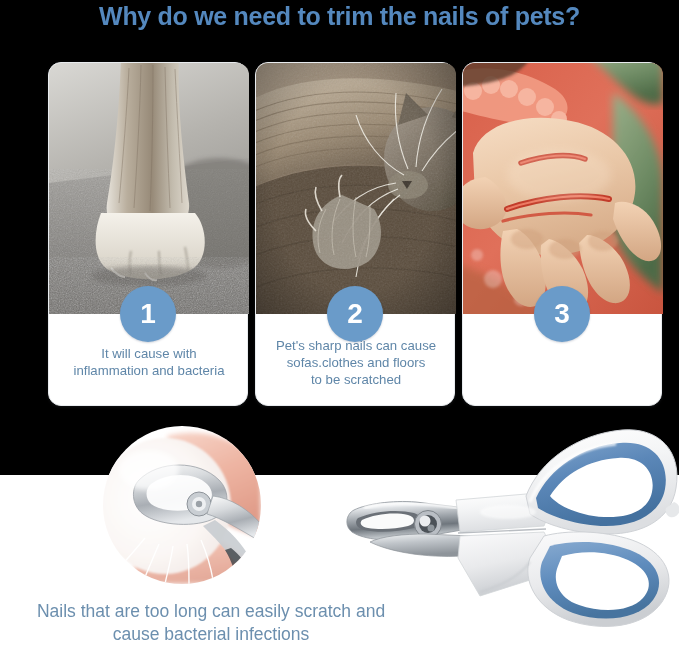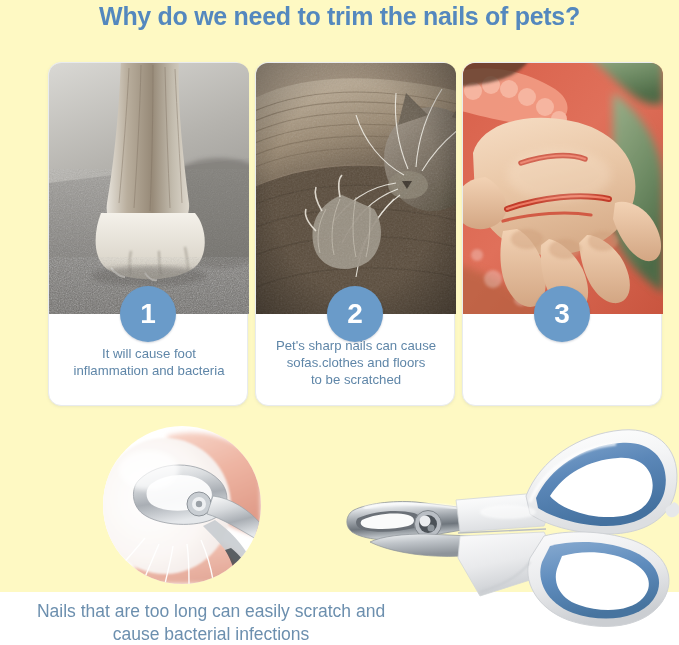--- a/index.html
+++ b/index.html
@@ -9,22 +9,22 @@
     width: 679px;
     height: 645px;
     background: #ffffff;
     font-family: "Liberation Sans", sans-serif;
     overflow: hidden;
   }
 
   .page {
     position: relative;
     width: 679px;
-    height: 592px;
-    background: #fef9c3;
+    height: 475px;
+    background: #000000;
   }
 
   
   .headline {
     position: absolute;
     top: 2px;
     left: 0;
     width: 679px;
     text-align: center;
     font-size: 25px;
@@ -221,21 +221,21 @@
           <path d="M96 210 C100 216, 104 218, 108 217" stroke="#efece5" stroke-width="2" fill="none"></path>
 
           <ellipse cx="100" cy="213" rx="58" ry="10" fill="#5e5c59" opacity="0.45" filter="url(#c1blur)"></ellipse>
 
           <g filter="url(#c1grain)" opacity="0.5">
             <rect y="200" width="200" height="51" fill="#55534f"></rect>
           </g>
         </svg>
       </div>
       <div class="badge">1</div>
-      <div class="card-caption" style="white-space:pre-line;">It will cause foot
+      <div class="card-caption" style="white-space:pre-line;">It will cause with
 inflammation and bacteria</div>
     </div>
 
     <div class="card">
       <div class="card-photo">
         <svg viewBox="0 0 200 251" preserveAspectRatio="xMidYMid slice">
           <defs>
             <linearGradient id="c2bg" x1="0" y1="0" x2="0.4" y2="1">
               <stop offset="0%" stop-color="#b6a691"></stop>
               <stop offset="40%" stop-color="#8c7b67"></stop>

